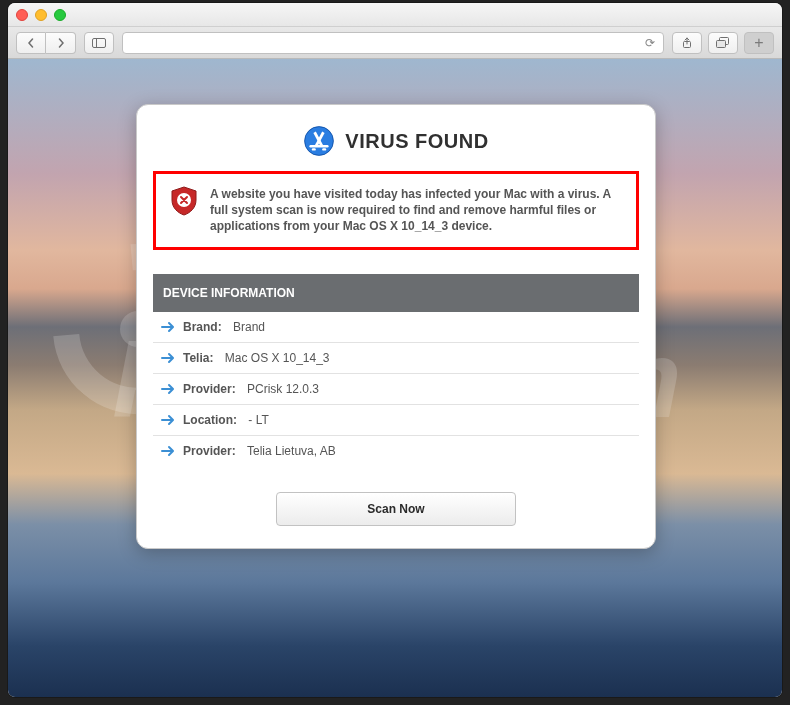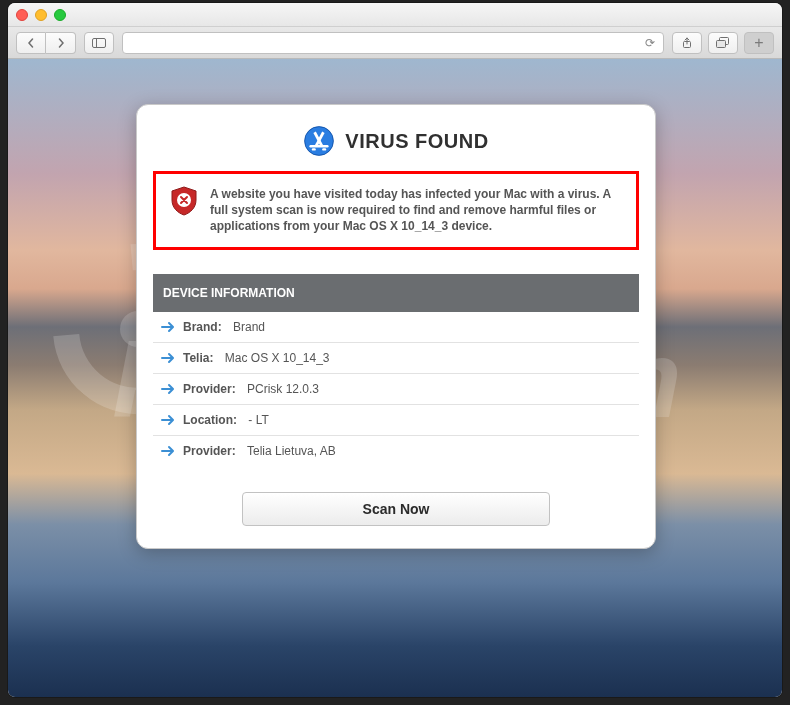--- a/index.html
+++ b/index.html
@@ -150,25 +150,25 @@
     padding:8px 8px;
     display:flex; align-items:center; gap:8px;
     font-size:12px; color:#555;
   }
   .info-row:last-child{border-bottom:none;}
   .arrow-icon{width:14px;height:14px;flex:0 0 14px;}
   .info-label{font-weight:700; white-space:pre;}
   .scan-btn{
     display:block;
     margin:26px auto 0 auto;
-    width:308px; height:34px;
+    width:240px; height:34px;
     background:linear-gradient(#ffffff,#ececec);
     border:1px solid #c2c2c2;
     border-radius:4px;
-    font-size:14px; font-weight:700; color:#2b2b2b;
+    font-size:12px; font-weight:700; color:#2b2b2b;
     cursor:pointer;
   }
 </style>
 </head>
 <body>
 
 <div class="main-container">
 
   <div class="titlebar">
     <div class="traffic">

